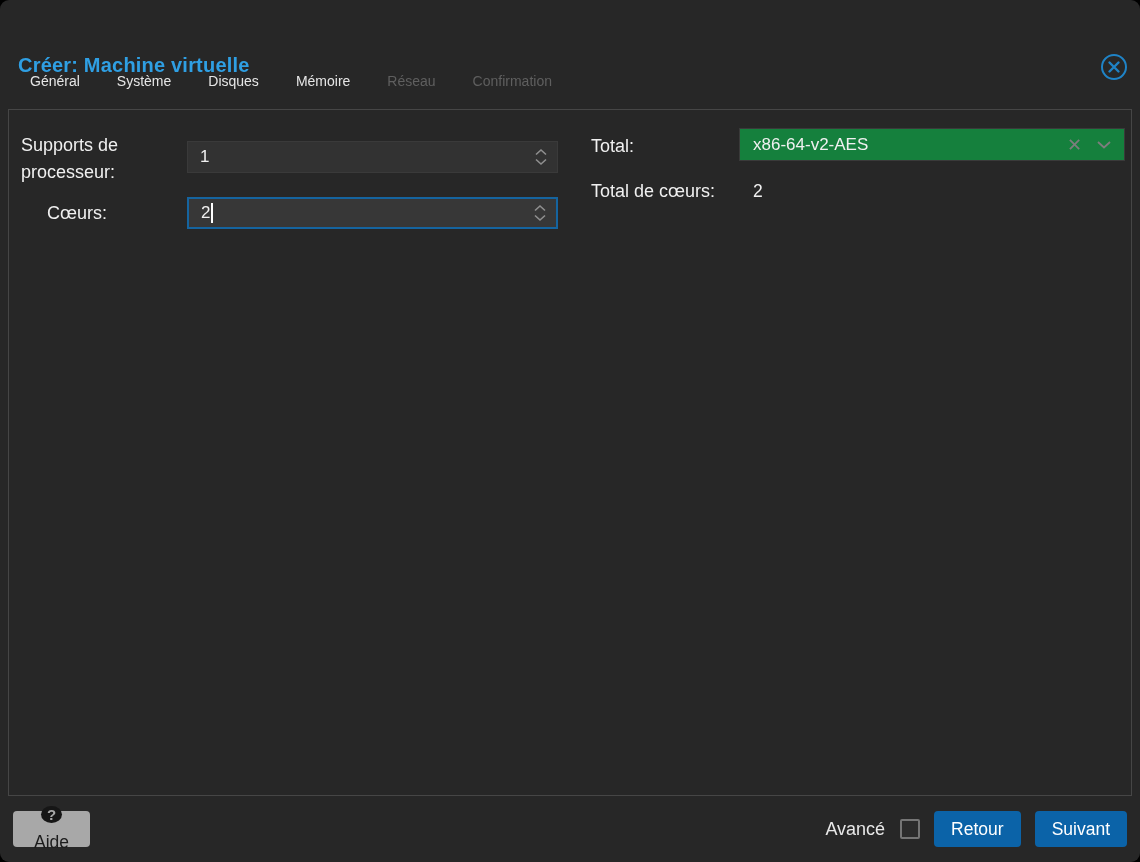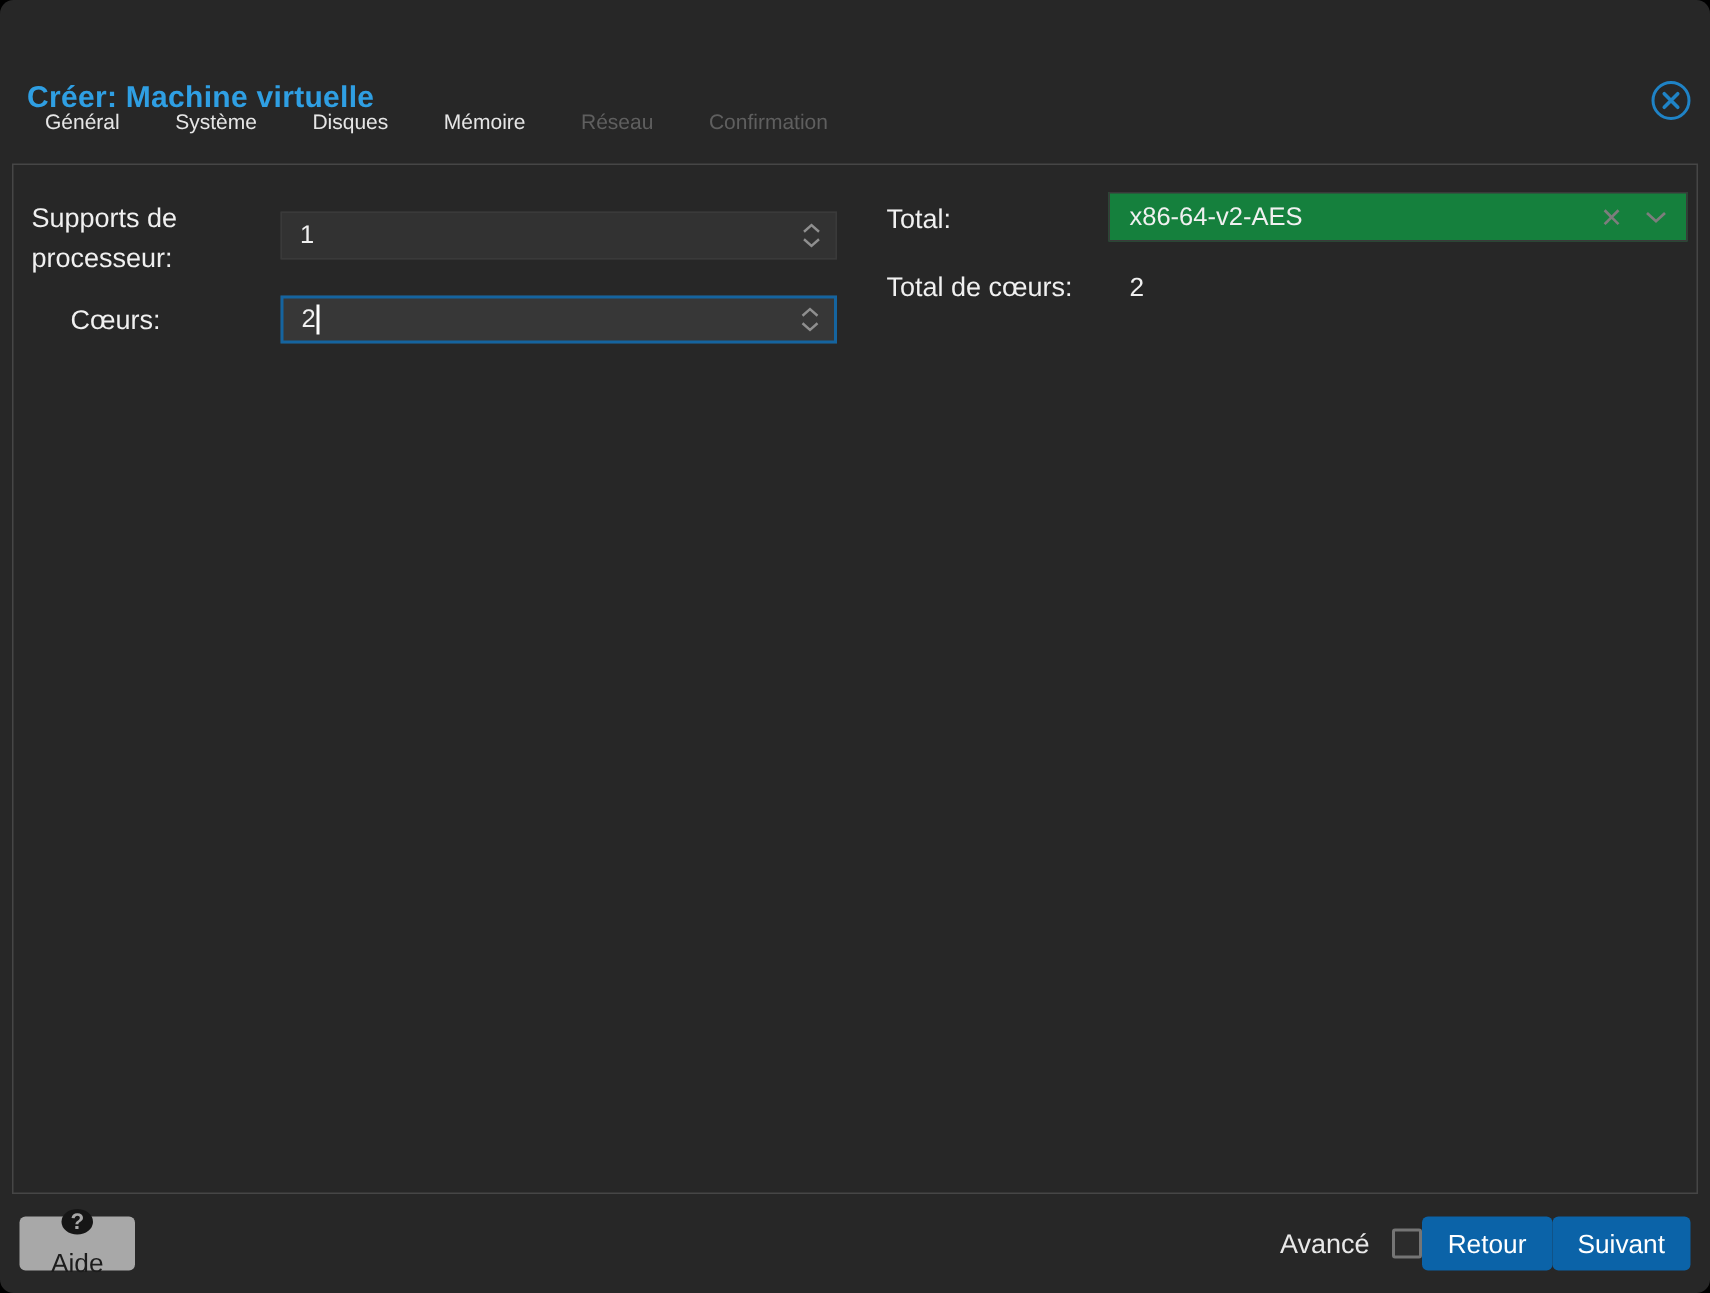--- a/index.html
+++ b/index.html
@@ -40,21 +40,21 @@
   .static-value{position:absolute;font-size:17.5px;color:#f0f0f0;}
   
   .footer{position:absolute;left:0;right:0;bottom:0;height:66px;display:flex;align-items:center;padding:0 13px;}
   .btn{height:36px;border-radius:4px;display:flex;align-items:center;justify-content:center;font-size:17.5px;cursor:pointer;user-select:none;}
   .btn-help{background:#a8a8a8;color:#1c1c1c;padding:0 21px;gap:9px;flex-direction:column;}
   .help-icon{width:21px;height:21px;border-radius:50%;background:#161616;color:#a8a8a8;display:flex;align-items:center;justify-content:center;font-size:15px;font-weight:bold;}
   .help-icon::before{content:"?";}
   .footer-right{margin-left:auto;display:flex;align-items:center;}
   .advanced-label{font-size:18px;color:#e8e8e8;}
   .checkbox{width:20px;height:20px;border:2px solid #757575;border-radius:2px;background:#2c2c2c;margin-left:15px;cursor:pointer;}
-  .btn-primary{background:#0b63a8;color:#ffffff;padding:0 17px;}
+  .btn-primary{background:#0b63a8;color:#ffffff;padding:0 17px;margin-left:14px;}
 </style>
 </head>
 <body>
 
 <div class="window">
 
   <div class="titlebar">
     <div class="title">Créer: Machine virtuelle</div>
     <div class="close-btn">
       <svg width="28" height="28" viewBox="0 0 28 28">

